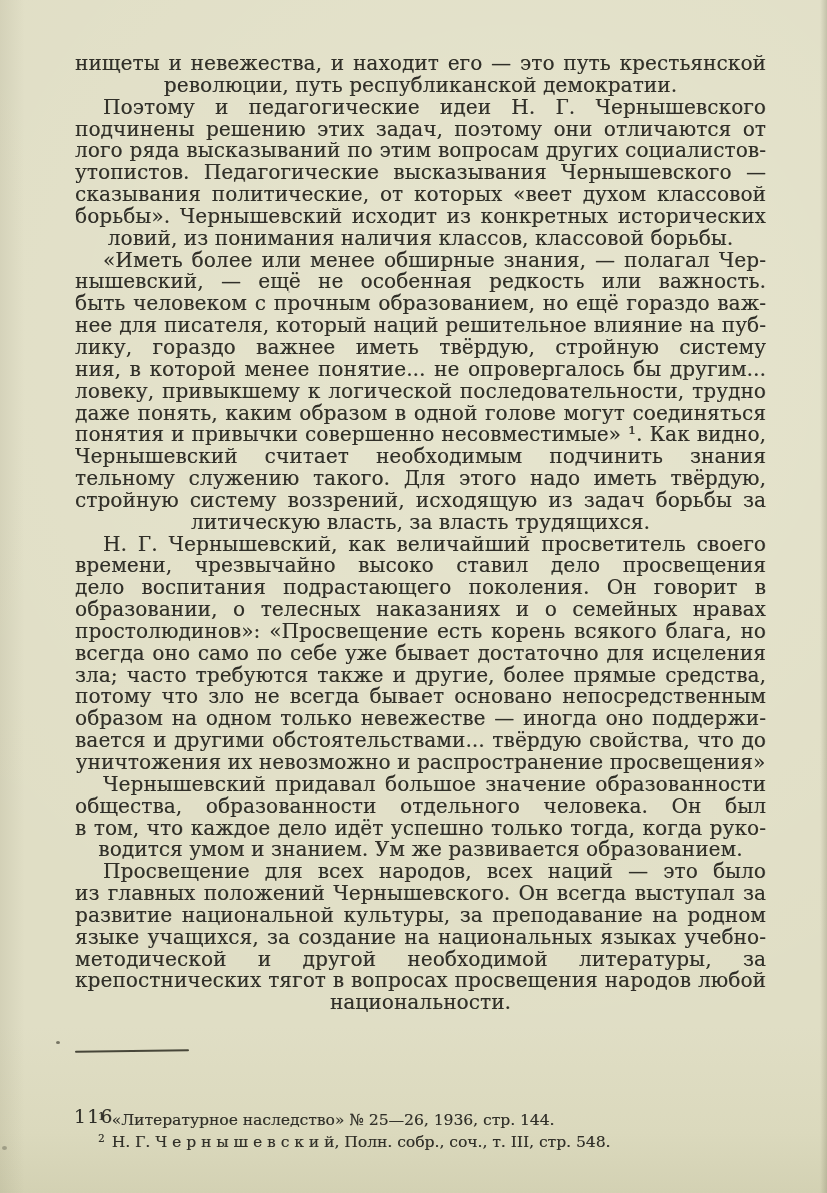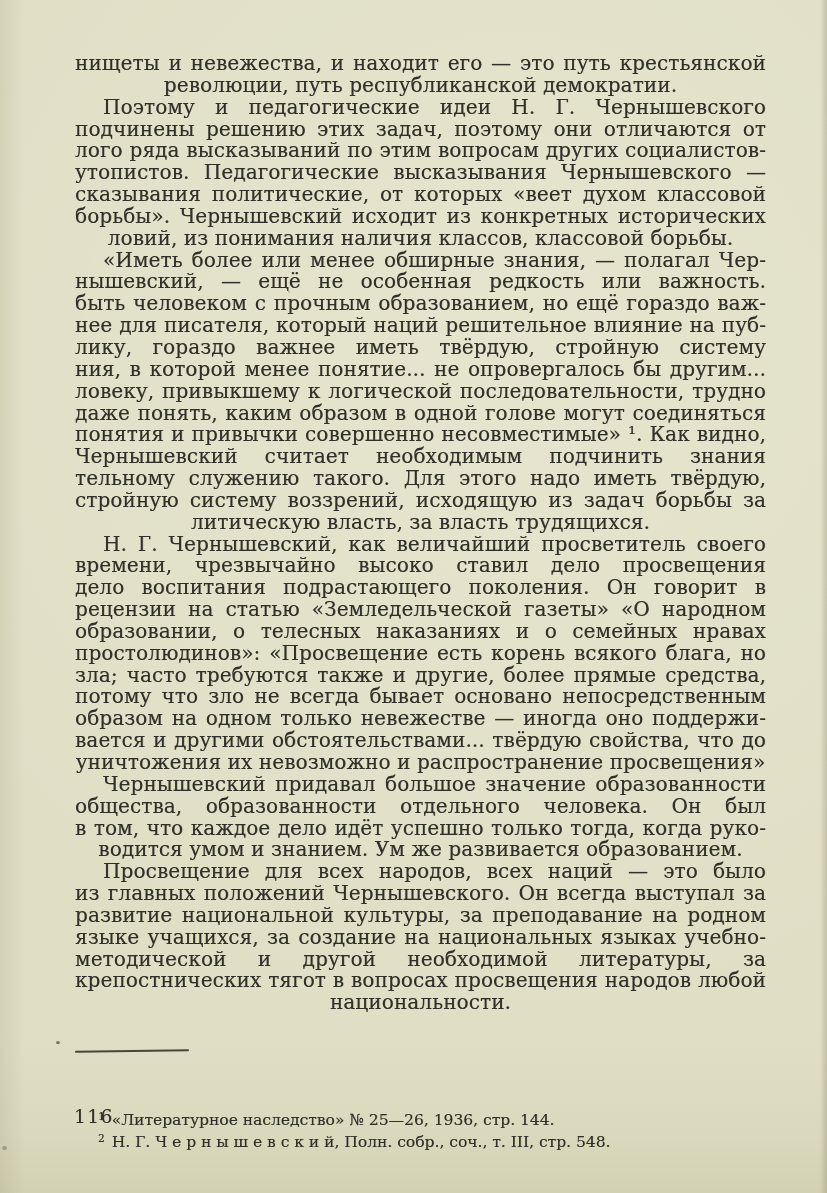--- a/index.html
+++ b/index.html
@@ -92,23 +92,23 @@
         <div class="line">понятия и привычки совершенно несовместимые» ¹. Как видно,</div>
         <div class="line">Чернышевский считает необходимым подчинить знания действи-</div>
         <div class="line">тельному служению такого. Для этого надо иметь твёрдую,</div>
         <div class="line">стройную систему воззрений, исходящую из задач борьбы за по-</div>
         <div class="line last">литическую власть, за власть трудящихся.</div>
       </div>
       <div class="paragraph">
         <div class="line indent">Н. Г. Чернышевский, как величайший просветитель своего</div>
         <div class="line">времени, чрезвычайно высоко ставил дело просвещения народа,</div>
         <div class="line">дело воспитания подрастающего поколения. Он говорит в своей</div>
-        <div class="line">рецензии на статью «Земледельческой газеты» «О народном</div>
         <div class="line">образовании, о телесных наказаниях и о семейных нравах</div>
         <div class="line">простолюдинов»: «Просвещение есть корень всякого блага, но не</div>
+        <div class="line">всегда оно само по себе уже бывает достаточно для исцеления</div>
         <div class="line">зла; часто требуются также и другие, более прямые средства,</div>
         <div class="line">потому что зло не всегда бывает основано непосредственным</div>
         <div class="line">образом на одном только невежестве — иногда оно поддержи-</div>
         <div class="line">вается и другими обстоятельствами... твёрдую свойства, что до</div>
         <div class="line last">уничтожения их невозможно и распространение просвещения» ².</div>
       </div>
       <div class="paragraph">
         <div class="line indent">Чернышевский придавал большое значение образованности</div>
         <div class="line">общества, образованности отдельного человека. Он был убеждён</div>
         <div class="line">в том, что каждое дело идёт успешно только тогда, когда руко-</div>

